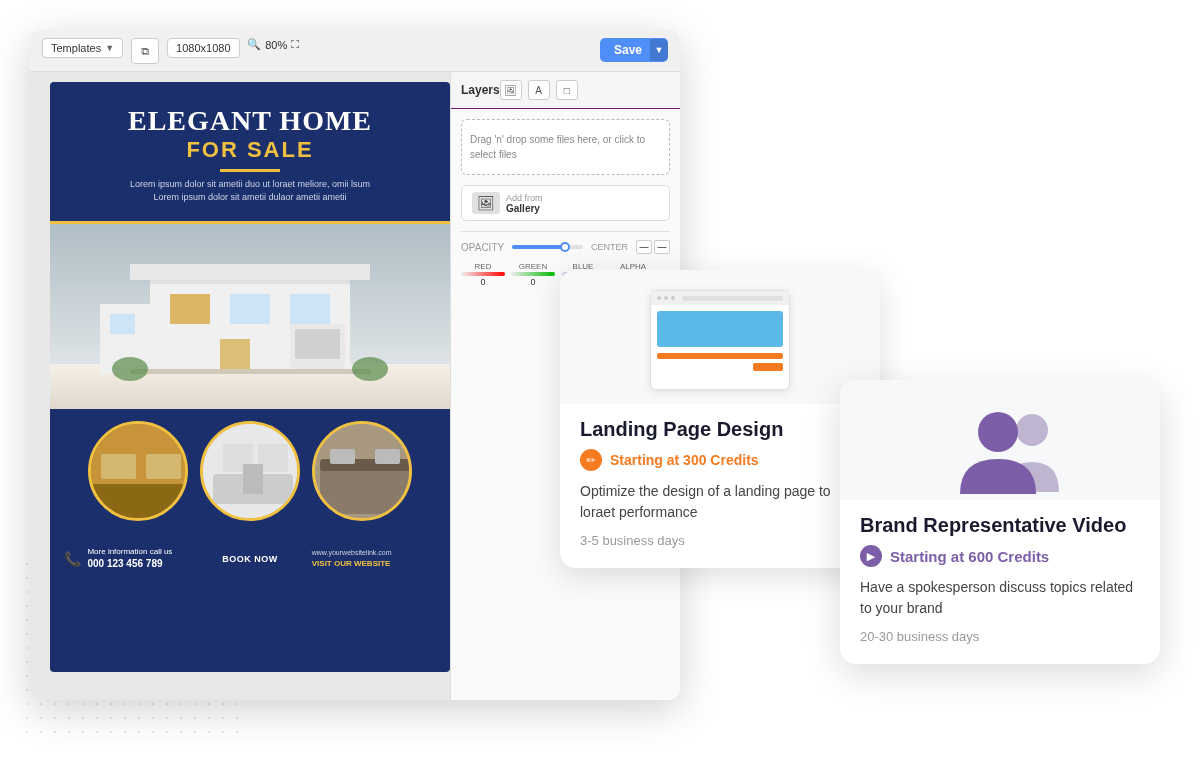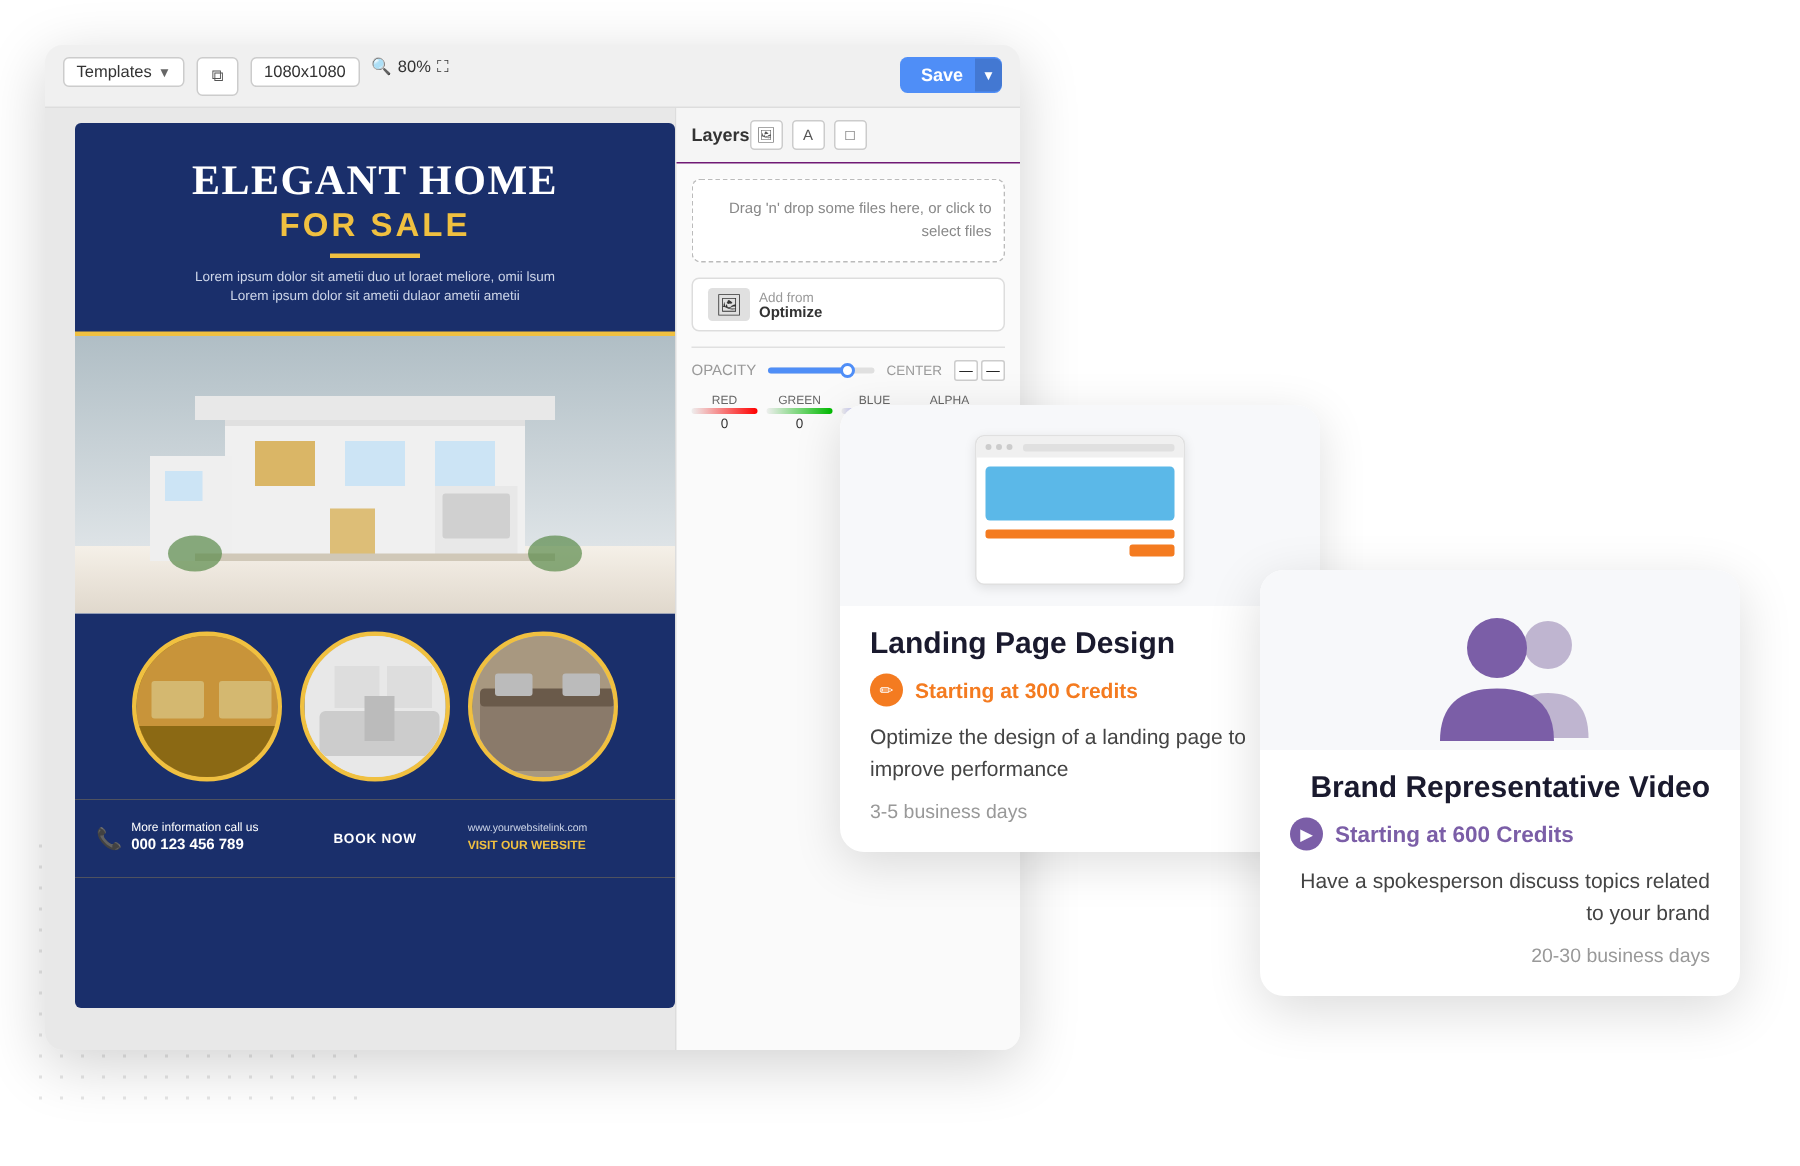--- a/index.html
+++ b/index.html
@@ -333,21 +333,21 @@
       font-size: 10px;
       color: #555;
       cursor: pointer;
     }
 
     .layers-upload-area {
       border: 1.5px dashed #bbb;
       border-radius: 6px;
       margin: 10px;
       padding: 12px 8px;
-      text-align: right;
+      text-align: left;
       color: #888;
       font-size: 10px;
       line-height: 1.5;
       background: #fff;
     }
 
     .layers-add-gallery {
       display: flex;
       align-items: center;
       gap: 6px;
@@ -571,21 +571,20 @@
       position: absolute;
       top: 380px;
       left: 840px;
       width: 320px;
       background: #fff;
       border-radius: 16px;
       box-shadow: 0 10px 36px rgba(0,0,0,0.14);
       padding: 0;
       z-index: 6;
       overflow: hidden;
-      text-align: right;
     }
 
     .brand-preview-area {
       background: #f7f8fa;
       padding: 24px 20px 16px;
       display: flex;
       justify-content: center;
     }
 
     
@@ -764,21 +763,21 @@
         <div class="layers-upload-area">
           <span>Drag 'n' drop some files
 here, or click to select
 files</span>
         </div>
 
         <div class="layers-add-gallery">
           <div class="gallery-thumb">🖼</div>
           <div>
             <div style="font-size:9px;color:#999">Add from</div>
-            <div style="font-size:10px;font-weight:600">Optimize</div>
+            <div style="font-size:10px;font-weight:600">Gallery</div>
           </div>
         </div>
 
         <div class="layers-divider"></div>
 
         <div class="layers-section">
           <div class="opacity-row">
             <span class="opacity-label">OPACITY</span>
             <div class="slider-track">
               <div class="slider-fill"></div>
@@ -833,21 +832,21 @@
           <div class="lp-small-btn"></div>
         </div>
       </div>
     </div>
     <div class="card-content">
       <div class="card-title">Landing Page Design</div>
       <div class="card-credits-row">
         <div class="credits-icon">✏</div>
         <span class="credits-text">Starting at 300 Credits</span>
       </div>
-      <div class="card-desc">Optimize the design of a landing page to improve performance</div>
+      <div class="card-desc">Optimize the design of a landing page to loraet performance</div>
       <div class="card-time">3-5 business days</div>
     </div>
   </div>
 
   <div class="card-brand">
     <div class="brand-preview-area">
 
       <div class="avatar-group">
         <svg width="120" height="90" viewBox="0 0 120 90" xmlns="http://www.w3.org/2000/svg">
 

